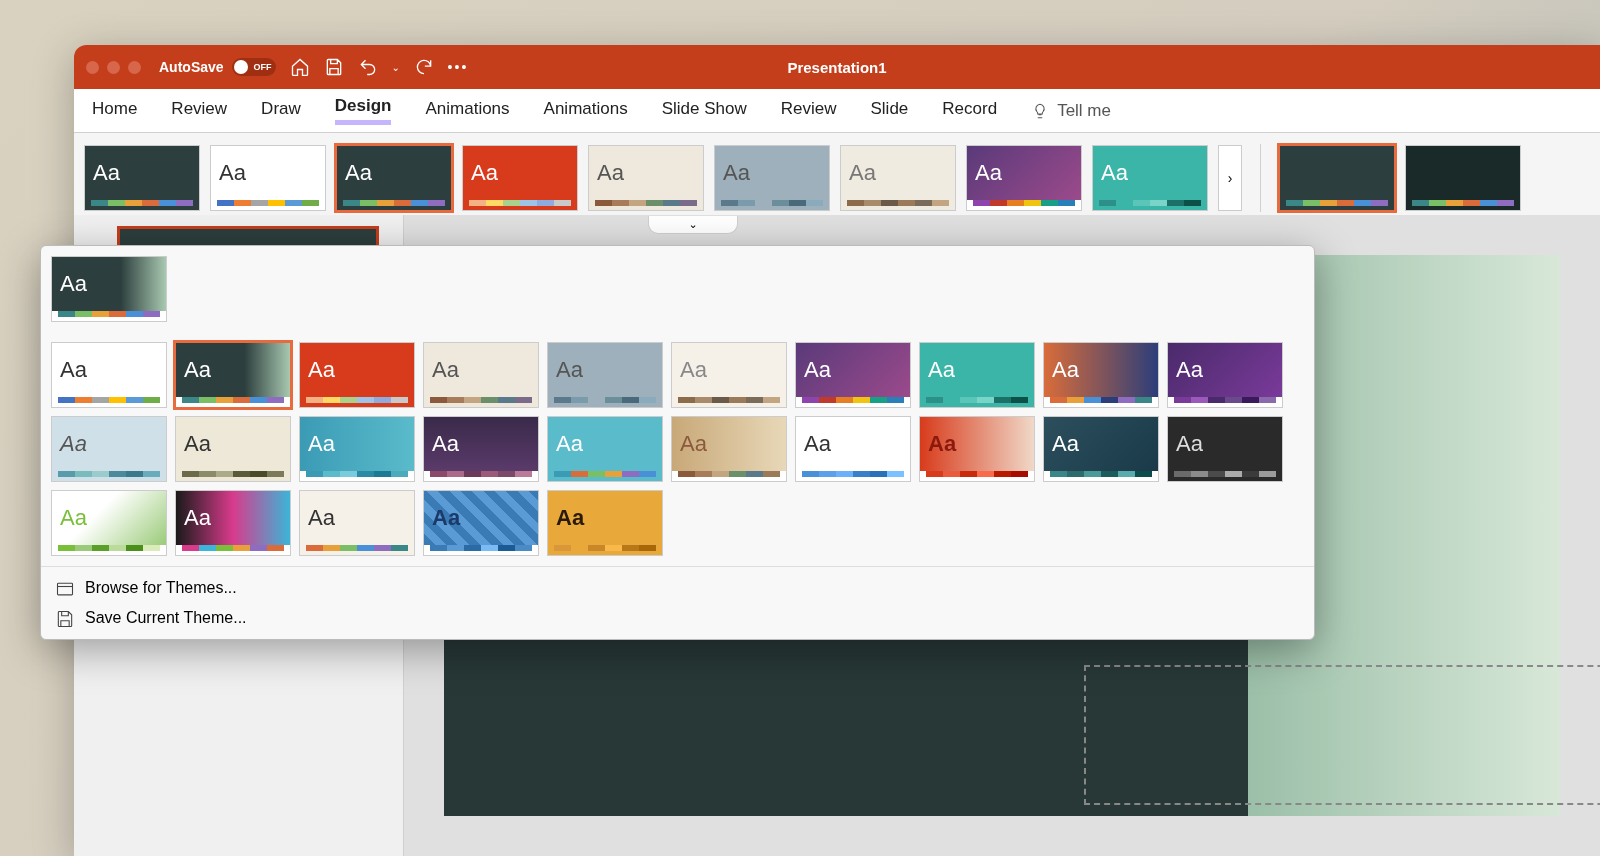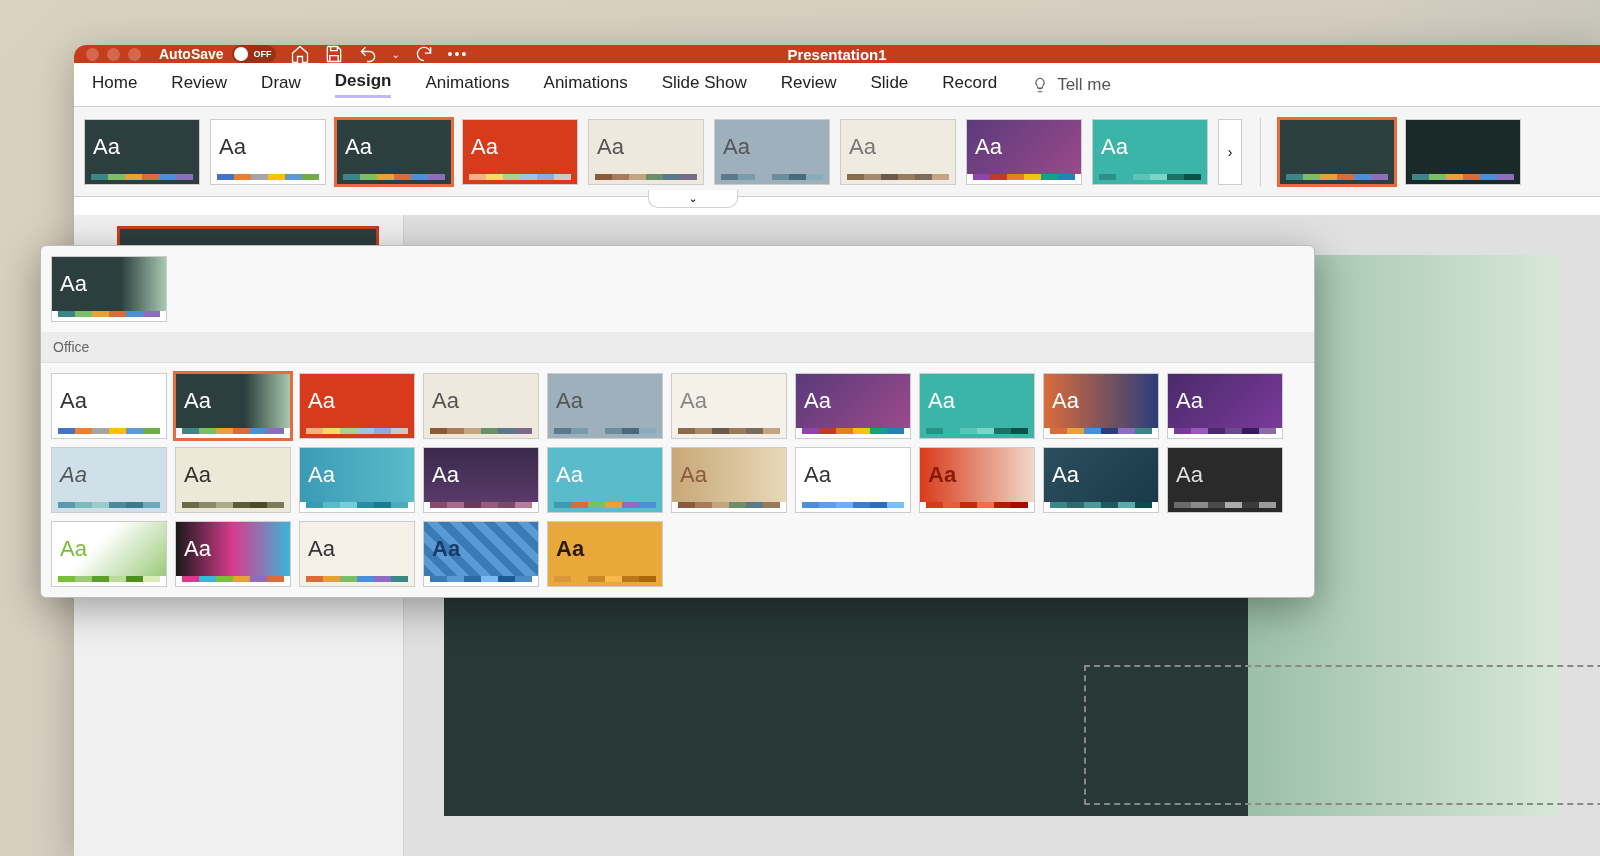--- a/index.html
+++ b/index.html
@@ -1,34 +1,34 @@
 <!DOCTYPE html>
 <html><head>
 <meta charset="utf-8">
 <style>
 * { box-sizing: border-box; margin: 0; padding: 0; font-family: -apple-system, "Segoe UI", sans-serif; }
 body { background: linear-gradient(135deg, #d9d2c0 0%, #d5cec0 55%, #a7b0b0 100%); width: 1600px; height: 856px; overflow: hidden; position: relative; }
 
 .window { position: absolute; left: 74px; top: 45px; right: 0; bottom: 0; background: #fff; border-top-left-radius: 12px; box-shadow: 0 8px 40px rgba(0,0,0,0.25); overflow: hidden; }
 
-.titlebar { height: 18px; background: #c43e1c; display: flex; align-items: center; padding: 0 12px; color: #fff; }
+.titlebar { height: 44px; background: #c43e1c; display: flex; align-items: center; padding: 0 12px; color: #fff; }
 .traffic { display: flex; gap: 8px; margin-right: 18px; }
 .traffic span { width: 13px; height: 13px; border-radius: 50%; background: #d7664b; }
 .autosave { font-size: 14px; font-weight: 600; margin-right: 8px; }
 .toggle { width: 44px; height: 18px; border-radius: 9px; background: #a02f12; display: flex; align-items: center; padding: 2px; font-size: 9px; color: #fff; font-weight: 700; justify-content: flex-end; padding-right: 4px; position: relative; margin-right: 14px; }
 .toggle::before { content: ""; width: 14px; height: 14px; border-radius: 50%; background: #fff; position: absolute; left: 2px; }
 .qat { display: flex; gap: 14px; align-items: center; }
 .qat-icon { width: 20px; height: 20px; display: flex; align-items: center; justify-content: center; cursor: pointer; }
 .qat-icon svg { stroke: #fff; fill: none; stroke-width: 1.6; }
 .doc-title { position: absolute; left: 50%; transform: translateX(-50%); font-size: 15px; font-weight: 700; }
 .dropdown-caret { font-size: 10px; }
 
 .tabs { height: 44px; background: #fff; display: flex; align-items: center; padding: 0 18px; gap: 34px; font-size: 17px; color: #222; border-bottom: 1px solid #d0d0d0; }
 .tab { cursor: pointer; padding-bottom: 4px; }
-.tab.active { font-weight: 700; border-bottom: 3px solid #c4b5fd; }
+.tab.active { font-weight: 700; border-bottom: 5px solid #c4b5fd; }
 .tellme { display: flex; align-items: center; gap: 8px; color: #555; }
 .bulb { width: 18px; height: 18px; }
 .bulb svg { stroke: #555; fill: none; stroke-width: 1.4; }
 
 .ribbon { height: 90px; background: #f5f5f5; border-bottom: 1px solid #d0d0d0; display: flex; align-items: center; padding: 6px 10px; gap: 10px; position: relative; }
 .theme-row { display: flex; gap: 10px; align-items: center; }
 .theme-tile { width: 116px; height: 66px; border: 1px solid #ccc; background: #fff; cursor: pointer; position: relative; display: flex; flex-direction: column; }
 .theme-tile.sel { outline: 2px solid #e86a3f; outline-offset: 0; border-color: #e86a3f; }
 .tile-body { flex: 1; display: flex; align-items: center; padding: 0 8px; font-size: 22px; font-weight: 400; }
 .tile-swatches { height: 10px; display: flex; padding: 0 6px 4px; gap: 0; }
@@ -269,21 +269,20 @@
         <div class="tile-swatches" style="background: rgb(255, 255, 255);">
           <span style="background: rgb(59, 134, 134);"></span>
           <span style="background: rgb(122, 191, 102);"></span>
           <span style="background: rgb(232, 161, 58);"></span>
           <span style="background: rgb(217, 108, 58);"></span>
           <span style="background: rgb(74, 144, 217);"></span>
           <span style="background: rgb(142, 108, 192);"></span>
         </div>
       </div>
     </div>
-  <div class="gal-header">Office</div>
   <div class="gal-grid" id="gal-office">
       <div class="theme-tile">
         <div class="tile-body" style="background: rgb(255, 255, 255); color: rgb(51, 51, 51);">Aa</div>
         <div class="tile-swatches" style="background: rgb(255, 255, 255);">
           <span style="background: rgb(68, 114, 196);"></span>
           <span style="background: rgb(237, 125, 49);"></span>
           <span style="background: rgb(165, 165, 165);"></span>
           <span style="background: rgb(255, 192, 0);"></span>
           <span style="background: rgb(91, 155, 213);"></span>
           <span style="background: rgb(112, 173, 71);"></span>
@@ -547,13 +546,28 @@
         <div class="tile-swatches" style="background: rgb(232, 168, 58);">
           <span style="background: rgb(216, 152, 58);"></span>
           <span style="background: rgb(232, 168, 58);"></span>
           <span style="background: rgb(200, 136, 42);"></span>
           <span style="background: rgb(248, 184, 74);"></span>
           <span style="background: rgb(184, 120, 26);"></span>
           <span style="background: rgb(168, 104, 10);"></span>
         </div>
       </div>
     </div>
+  <div class="gal-footer">
+    <div class="gal-action">
+      <span class="gal-icon"><svg viewBox="0 0 24 24">
+            <rect x="3" y="5" width="18" height="14" rx="1"></rect>
+            <path d="M3 9h18"></path>
+          </svg></span>
+      <span>Browse for Themes...</span>
+    </div>
+    <div class="gal-action">
+      <span class="gal-icon"><svg viewBox="0 0 24 24">
+            <path d="M5 3h11l4 4v13a1 1 0 0 1-1 1H5a1 1 0 0 1-1-1V4a1 1 0 0 1 1-1z M8 3v5h8V3 M7 21v-7h10v7"></path>
+          </svg></span>
+      <span>Save Current Theme...</span>
+    </div>
+  </div>
 </div>
 
 </body></html>

